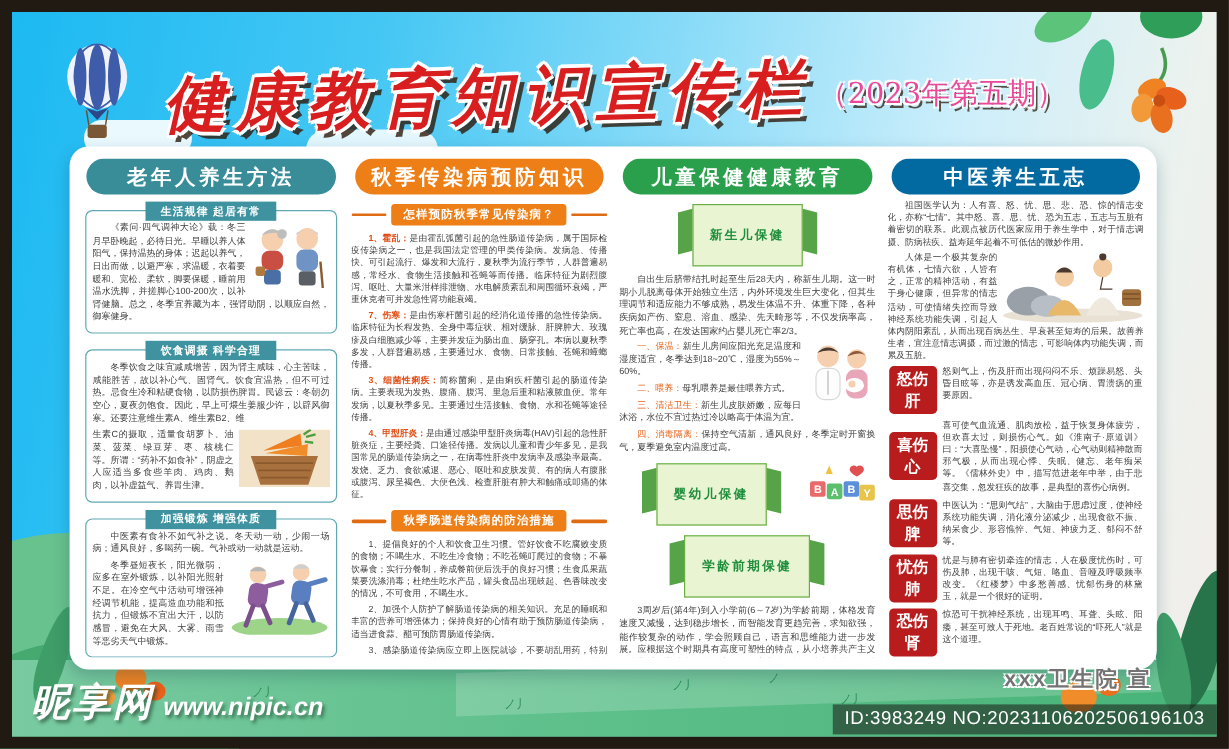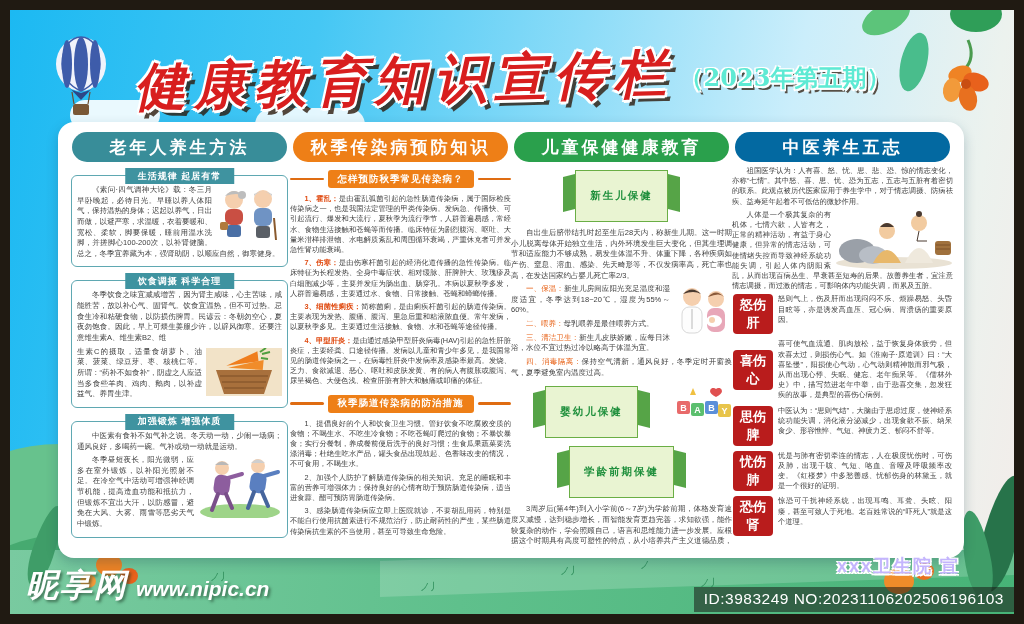--- a/index.html
+++ b/index.html
@@ -12,24 +12,24 @@
   .h1{left:-90px;bottom:-60px;width:300px;height:240px;background:#67c28d;}
   .h2{left:-60px;bottom:-110px;width:260px;height:200px;background:#46aa70;}
   .leafblade{position:absolute;z-index:7;background:#2e8b57;border-radius:50% 50% 50% 50%/60% 60% 40% 40%;}
   .lb1{right:6px;bottom:30px;width:34px;height:120px;transform:rotate(14deg);background:#27734a;}
   .lb2{right:34px;bottom:24px;width:26px;height:90px;transform:rotate(-10deg);background:#3f9d68;}
   .lb3{left:34px;bottom:36px;width:22px;height:84px;transform:rotate(18deg);background:#3f9d68;}
   .fruit{position:absolute;border-radius:50%;z-index:8;}
   .title-wrap{position:absolute;left:0;right:0;top:46px;text-align:center;z-index:10;white-space:nowrap;}
   .title-main{font-family:"DejaVu Serif",serif;font-style:italic;font-weight:bold;font-size:52px;letter-spacing:8px;color:#d81e1e;transform:rotate(-1.5deg);display:inline-block;
     text-shadow:-2px -2px 0 #fff,2px -2px 0 #fff,-2px 2px 0 #fff,2px 2px 0 #fff,0 -3px 0 #fff,0 3px 0 #fff,5px 6px 0 rgba(45,25,10,0.8);}
-  .title-issue{font-family:"DejaVu Serif",serif;font-weight:bold;font-size:24px;color:#5eead4;margin-left:6px;vertical-align:12px;
+  .title-issue{font-family:"DejaVu Serif",serif;font-weight:normal;font-size:24px;color:#ec4899;margin-left:6px;vertical-align:12px;
     text-shadow:-1.5px -1.5px 0 #fff,1.5px -1.5px 0 #fff,-1.5px 1.5px 0 #fff,1.5px 1.5px 0 #fff,3px 4px 0 rgba(45,25,10,0.75);}
   .cloud{position:absolute;background:#fff;border-radius:50px;z-index:4;}
-  .panel{position:absolute;left:58px;top:122px;width:906px;height:436px;background:#fff;border-radius:16px;box-shadow:0 5px 12px rgba(20,60,80,0.25);z-index:9;display:flex;padding:10px 11px;box-sizing:border-box;}
+  .panel{position:absolute;left:58px;top:122px;width:906px;height:436px;background:#fff;border-radius:16px;box-shadow:0 5px 12px rgba(20,60,80,0.25);z-index:9;display:flex;gap:10px;padding:10px 11px;box-sizing:border-box;}
   .col{flex:1 1 0;min-width:0;overflow:hidden;position:relative;}
   .col-head{height:30px;border-radius:16px;display:flex;align-items:center;justify-content:center;color:#fff;font-weight:bold;font-size:17px;letter-spacing:3px;margin:0 3px 4px;}
   .teal-bg{background:#388d99;}
   .orange-bg{background:#ee7f17;}
   .green-bg{background:#2aa04c;}
   .brown-bg{background:#0369a1;}
   .bt{font-size:7.5px;line-height:1.42;color:#3e3e3e;text-align:justify;margin:0 0 3px;}
   .ind{text-indent:2em;}
   .box{border:1.2px solid #5fa8b2;border-radius:6px;margin:13px 2px 0;padding:9px 5px 4px;position:relative;}
   .box-head{position:absolute;top:-8px;left:50%;transform:translateX(-50%);background:#3f93a0;color:#fff;font-size:9px;font-weight:bold;letter-spacing:1px;padding:1.5px 13px;white-space:nowrap;}
@@ -45,21 +45,21 @@
   .ribbon::before,.ribbon::after{content:"";position:absolute;top:4px;width:16px;height:70%;background:#56a447;z-index:-1;}
   .ribbon::before{left:-13px;transform:skewY(-14deg);}
   .ribbon::after{right:-13px;transform:skewY(14deg);}
   .c4 .bt{font-size:7.3px;line-height:1.4;}
   .entry{display:flex;gap:5px;margin:0 1px 5px;}
   .tag{flex:0 0 36px;background:#b91c1c;color:#fff;font-weight:bold;font-size:13px;border-radius:4px;display:flex;align-items:center;justify-content:center;text-align:center;padding:2px;align-self:stretch;max-height:46px;margin:auto 0;min-height:24px;}
   .entry .bt{flex:1;margin:0;}
   .wm{position:absolute;left:26px;bottom:16px;z-index:20;color:#fff;font-weight:bold;font-style:italic;display:flex;align-items:baseline;gap:8px;text-shadow:2px 2px 3px rgba(30,60,40,0.6);}
   .wm .brand{font-size:32px;letter-spacing:2px;}
   .wm .url{font-size:21px;}
-  .pub{position:absolute;right:64px;bottom:46px;z-index:20;color:#c4b5fd;font-weight:bold;font-size:18px;letter-spacing:2px;
+  .pub{position:absolute;right:64px;bottom:46px;z-index:20;color:#737373;font-weight:bold;font-size:18px;letter-spacing:2px;
     text-shadow:-1.5px -1.5px 0 #fff,1.5px -1.5px 0 #fff,-1.5px 1.5px 0 #fff,1.5px 1.5px 0 #fff;}
   .idbar{position:absolute;right:10px;bottom:12px;z-index:19;background:rgba(25,25,22,0.55);color:#fff;font-size:15.5px;padding:3px 10px 4px;letter-spacing:0.5px;}
   .sprig{position:absolute;z-index:7;color:#2f8f5b;font-size:10px;}
   svg text{font-family:"Liberation Sans",sans-serif;}
 </style>
 </head>
 <body>
 
 <div class="sky"></div>
 <div class="cloud" style="left:70px;top:100px;width:90px;height:30px;opacity:.9;"></div>

